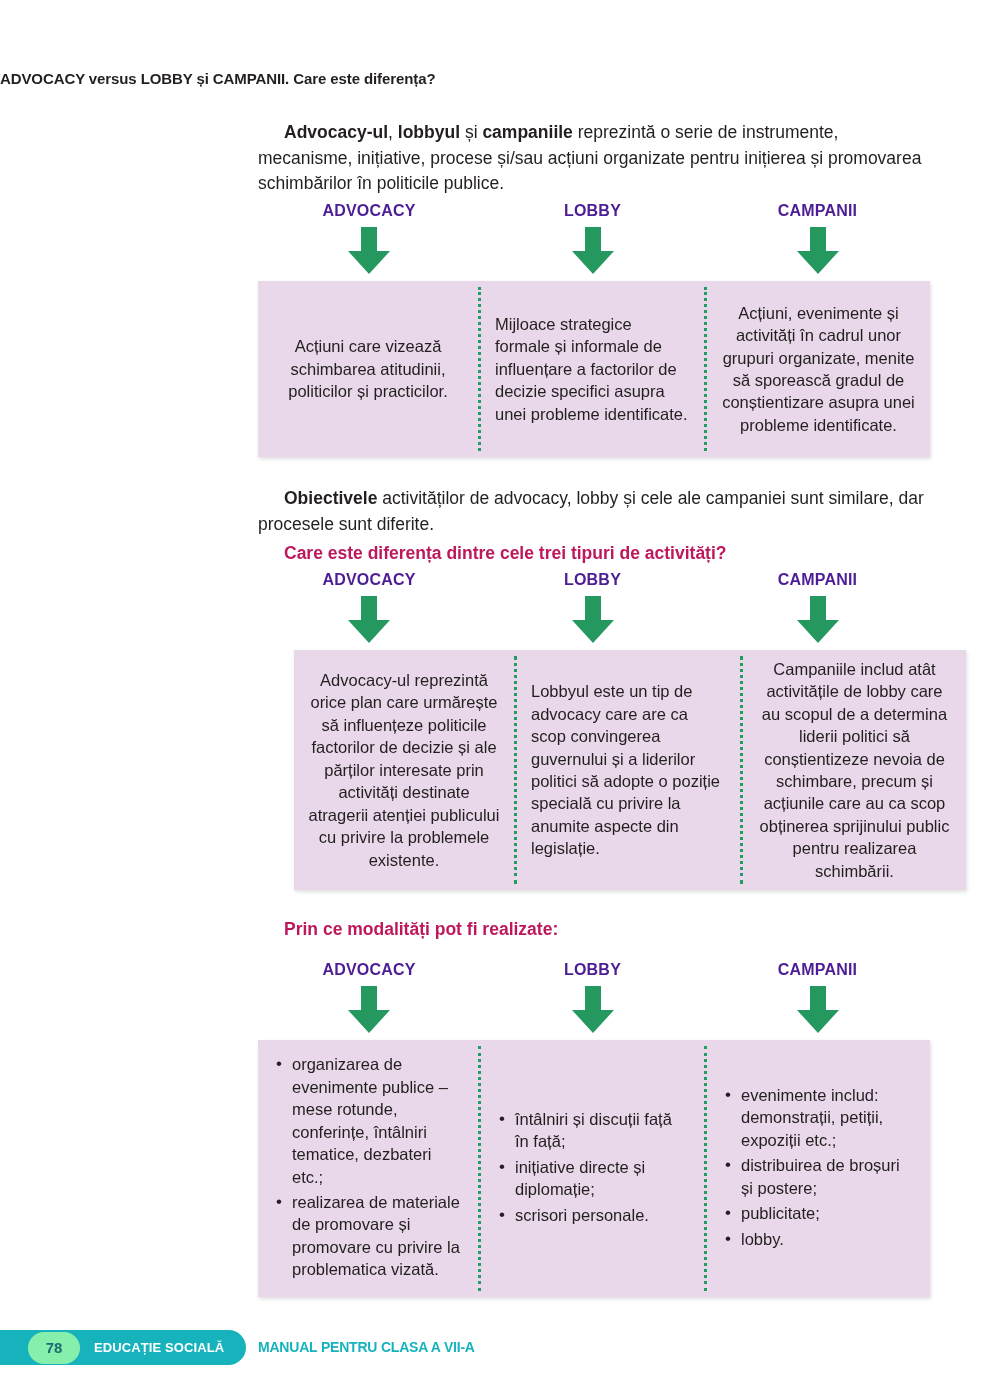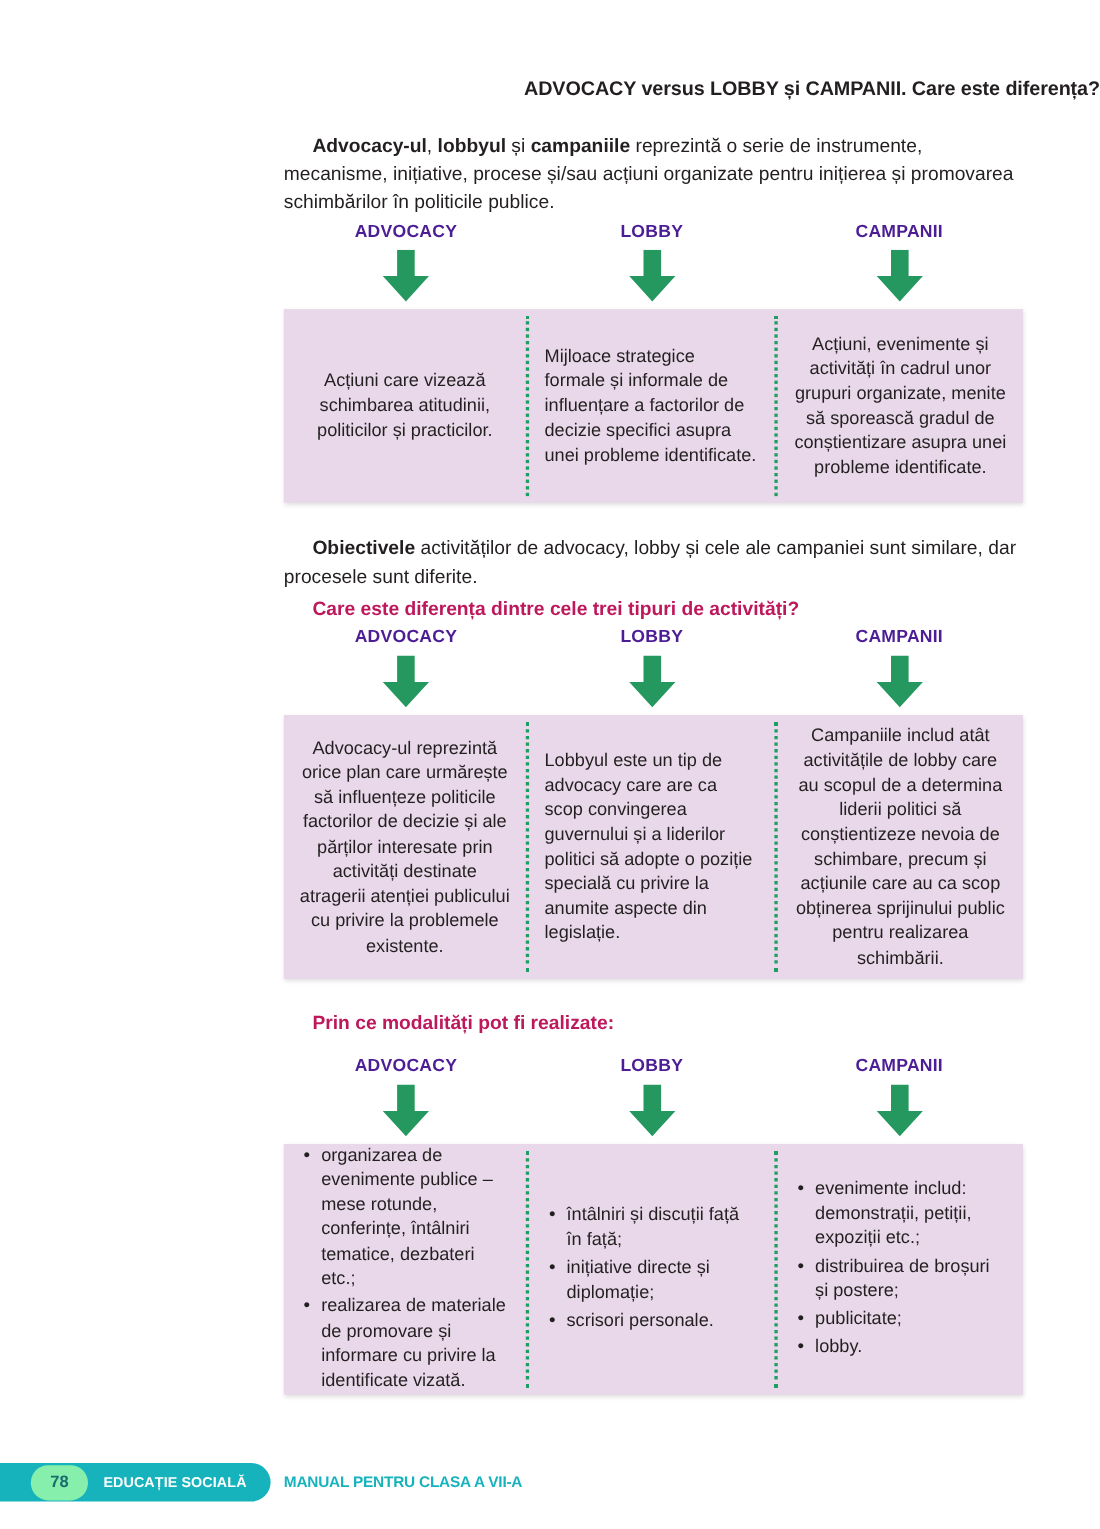--- a/index.html
+++ b/index.html
@@ -20,22 +20,22 @@
     position: absolute;
     inset: 0;
   }
 
   
   .doc-title {
     position: absolute;
     left: 0;
     right: 0;
     top: 70px;
-    text-align: right;
-    font-size: 18px;
+    text-align: left;
+    font-size: 15px;
     font-weight: bold;
     letter-spacing: -0.1px;
     color: #231f20;
   }
 
   
   .para {
     position: absolute;
     left: 258px;
     width: 678px;
@@ -144,22 +144,22 @@
     content: "\2022";
     position: absolute;
     left: -14px;
     top: -1px;
     font-size: 17px;
     color: #231f20;
   }
 
   
   .panel-1 { top: 281px; height: 176px; }
-  .panel-2 { top: 650px; height: 240px; }
-  .panel-3 { top: 1040px; height: 228px; }
+  .panel-2 { top: 650px; height: 240px; margin-left: 36px; }
+  .panel-3 { top: 1040px; height: 257px; }
 
   .headrow-1 { top: 203px; }
   .headrow-2 { top: 572px; }
   .headrow-3 { top: 962px; }
 
   
   .footer {
     position: absolute;
     left: 0;
     top: 1330px;
@@ -327,21 +327,21 @@
           <polygon points="15,0 31,0 31,24 44,24 23,47 2,24 15,24" fill="#24985e"></polygon>
         </svg>
       </span>
     </div>
   </div>
 
   <div class="panel panel-3">
     <div class="cell c1 list">
       <ul>
         <li>organizarea de evenimente publice – mese rotunde, conferințe, întâlniri tematice, dezbateri etc.;</li>
-        <li>realizarea de materiale de promovare și informare cu privire la identificate vizată.</li>
+        <li>realizarea de materiale de promovare și promovare cu privire la problematica vizată.</li>
       </ul>
     </div>
     <div class="divider"></div>
     <div class="cell c2 list">
       <ul>
         <li>întâlniri și discuții față în față;</li>
         <li>inițiative directe și diplomație;</li>
         <li>scrisori personale.</li>
       </ul>
     </div>

